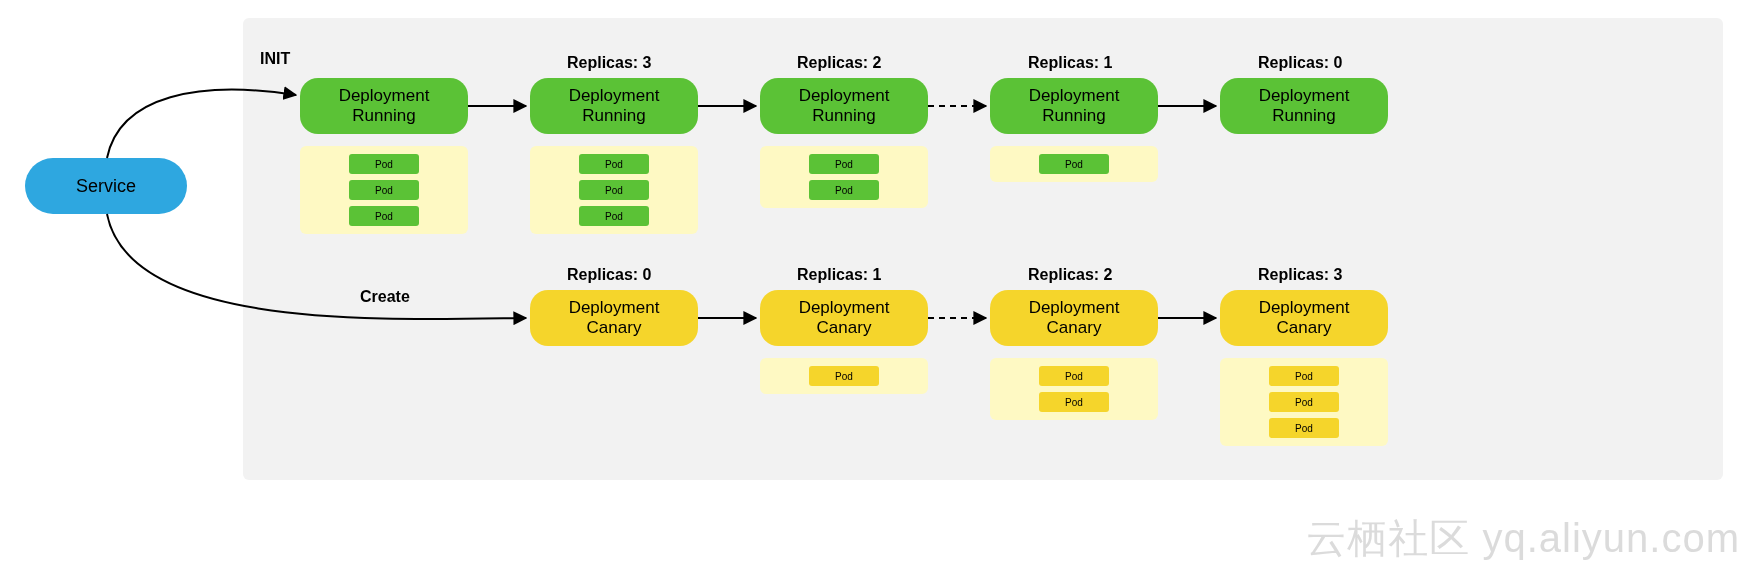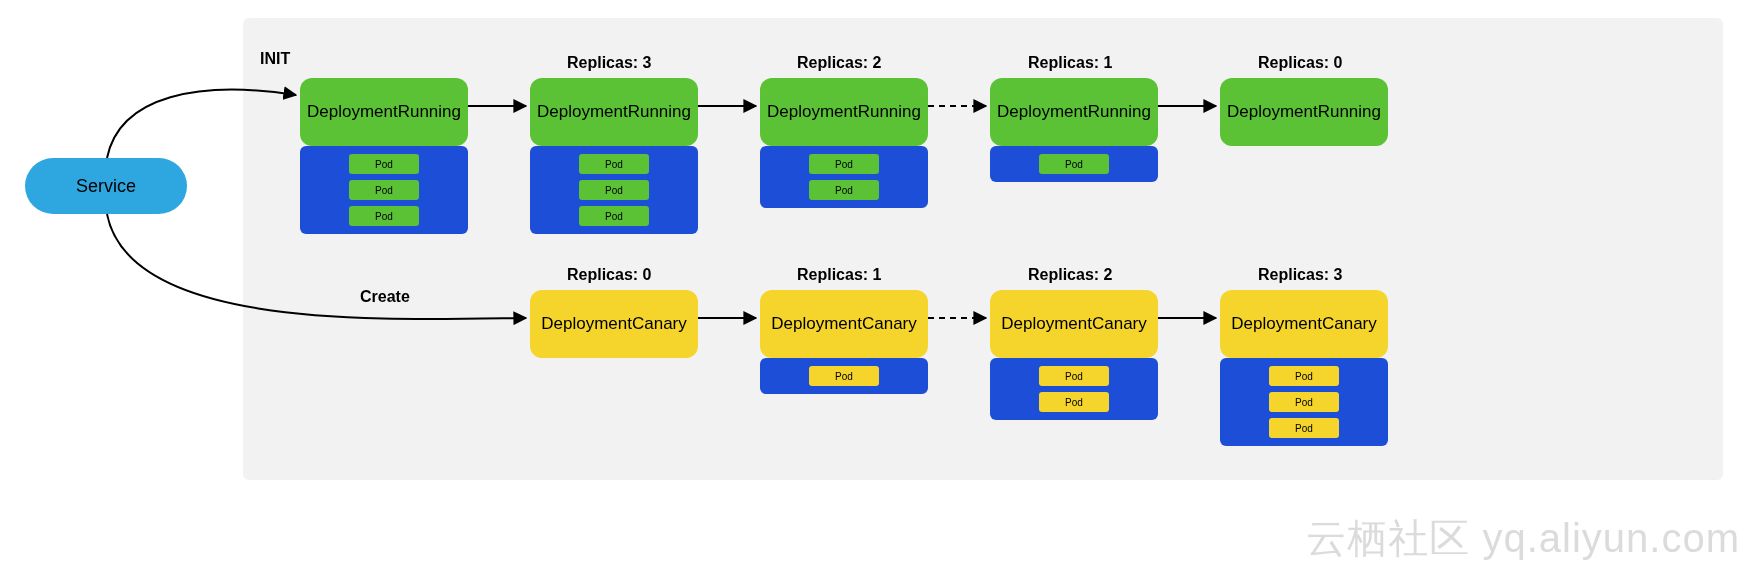--- a/index.html
+++ b/index.html
@@ -38,36 +38,36 @@
   }
   .label {
     position: absolute;
     font-weight: 700;
     font-size: 16px;
     color: #000;
   }
   .dep-box {
     position: absolute;
     width: 168px;
-    height: 68px;
-    border-radius: 12px;
-    display: flex;
-    flex-direction: row;
+    height: 56px;
+    border-radius: 18px;
+    display: flex;
+    flex-direction: column;
     align-items: center;
     justify-content: center;
     font-size: 17px;
     line-height: 1.15;
     color: #000;
   }
   .dep-green { background: #5bc236; }
   .dep-yellow { background: #f5d52b; }
   .pod-panel {
     position: absolute;
     width: 168px;
-    background: #1d4ed8;
+    background: #fef9c3;
     border-radius: 6px;
     padding: 8px 0;
     display: flex;
     flex-direction: column;
     align-items: center;
     gap: 6px;
   }
   .pod {
     width: 70px;
     height: 20px;

